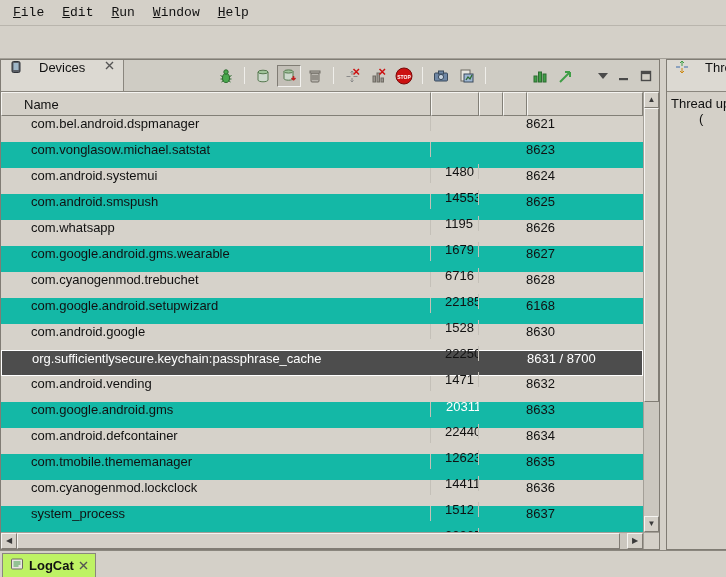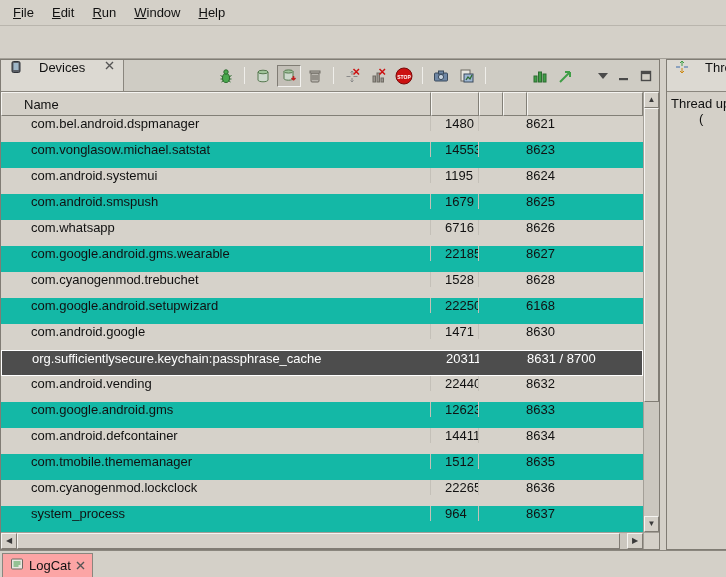--- a/index.html
+++ b/index.html
@@ -8,21 +8,21 @@
     width: 726px; height: 577px;
     background: #d4d0c8;
     font-family: "Liberation Sans", "DejaVu Sans", sans-serif;
     font-size: 13px; color: #111;
     display: flex; flex-direction: column;
     overflow: hidden;
     position: relative;
   }
   
   .menubar { height: 26px; display: flex; align-items: center; padding-left: 4px; border-bottom: 1px solid #b9b5ad; }
-  .menu-item { padding: 3px 9px; cursor: default; }
+  .menu-item { padding: 3px 9px; cursor: default; font-family: Liberation Mono, monospace; }
   .menu-item .uline { text-decoration: underline; }
   
   .toolbar-strip { height: 33px; border-bottom: 1px solid #a39f97; background: #d4d0c8; }
   
   .main { flex: 1; min-height: 0; display: flex; }
   .devices-panel { width: 660px; display: flex; flex-direction: column; border: 1px solid #807c74; background:#d4d0c8; }
   .sash { width: 6px; background: #d4d0c8; }
   .threads-panel { flex: 1; border: 1px solid #807c74; border-right: none; display:flex; flex-direction:column; overflow:hidden; }
   
   .view-tabbar { height: 32px; display: flex; align-items: stretch; justify-content: space-between; border-bottom: 1px solid #8a867e; background: #cfccc4; overflow:hidden; }
@@ -46,21 +46,21 @@
   .th.col-name { width: 430px; }
   .th.col-pid  { width: 48px; }
   .th.col-s1   { width: 20px; }
   .th.col-s2   { width: 20px; }
   .th.col-port { flex: 1; }
   .tbody { flex: 1; overflow: hidden; background: #d6d2ca; }
   .trow { height: 26px; display: flex; align-items: flex-start; background: #d6d2ca; }
   .trow.alt { background: #14b8a6; }
   .trow .c { display: flex; align-items: center; border-right: 1px solid #c4c0b8; overflow: hidden; white-space: nowrap; }
   .trow .col-name { width: 430px; padding-left: 30px; }
-  .trow .col-pid  { width: 48px; padding-left: 14px; }
+  .trow .col-pid  { width: 48px; padding-left: 14px; margin-top: 48px; }
   .trow .col-s1   { width: 20px; }
   .trow .col-s2   { width: 20px; }
   .trow .col-port { flex: 1; padding-left: 7px; border-right: none; }
   .trow.selected { background: #4d4d4d; color: #fff; border: 1px solid #fff; }
   .trow.selected .c { border-right-color: transparent; }
   
   .vscroll { width: 16px; background: #cbc7bf; display: flex; flex-direction: column; border-left: 1px solid #a39f97; }
   .sbtn { height: 16px; width: 100%; background: #d4d0c8; border: 1px solid; border-color: #f5f4f1 #807c74 #807c74 #f5f4f1; font-size: 8px; line-height: 13px; text-align: center; color: #3a3a3a; }
   .vtrack { flex: 1; position: relative; }
   .vthumb { position: absolute; top: 0; left: 0; right: 0; height: 72%; background: #d4d0c8; border: 1px solid; border-color: #f5f4f1 #807c74 #807c74 #f5f4f1; }
@@ -68,21 +68,21 @@
   .hscroll { flex: 1; display: flex; background: #cbc7bf; }
   .hbtn { width: 16px; height: 100%; background: #d4d0c8; border: 1px solid; border-color: #f5f4f1 #807c74 #807c74 #f5f4f1; font-size: 8px; line-height: 14px; text-align: center; color: #3a3a3a; }
   .htrack { flex: 1; position: relative; }
   .hthumb { position: absolute; top: 0; bottom: 0; left: 0; right: 7px; background: #d4d0c8; border: 1px solid; border-color: #f5f4f1 #807c74 #807c74 #f5f4f1; }
   .corner { width: 16px; background: #d4d0c8; border-left:1px solid #a39f97; }
   
   .threads-content { flex: 1; padding: 4px 0 0 4px; overflow: hidden; white-space: nowrap; }
   .threads-line2 { margin-left: 28px; }
   
   .bottom-bar { height: 27px; border-top: 1px solid #8a867e; background: #d4d0c8; display: flex; align-items: flex-end; padding-left: 2px; }
-  .bottom-tab { height: 24px; display: flex; align-items: center; gap: 5px; padding: 0 7px; background: #fca5a5; border: 1px solid #8a867e; border-bottom: none; }
+  .bottom-tab { height: 24px; display: flex; align-items: center; gap: 5px; padding: 0 7px; background: #bef264; border: 1px solid #8a867e; border-bottom: none; font-weight: bold; }
 </style>
 </head>
 <body>
 
 <div class="window" data-name="ddms-window">
 
   <div class="menubar" data-name="menubar">
       <div class="menu-item" data-name="menu-file"><span class="uline">F</span>ile</div>
       <div class="menu-item" data-name="menu-edit"><span class="uline">E</span>dit</div>
       <div class="menu-item" data-name="menu-run"><span class="uline">R</span>un</div>

